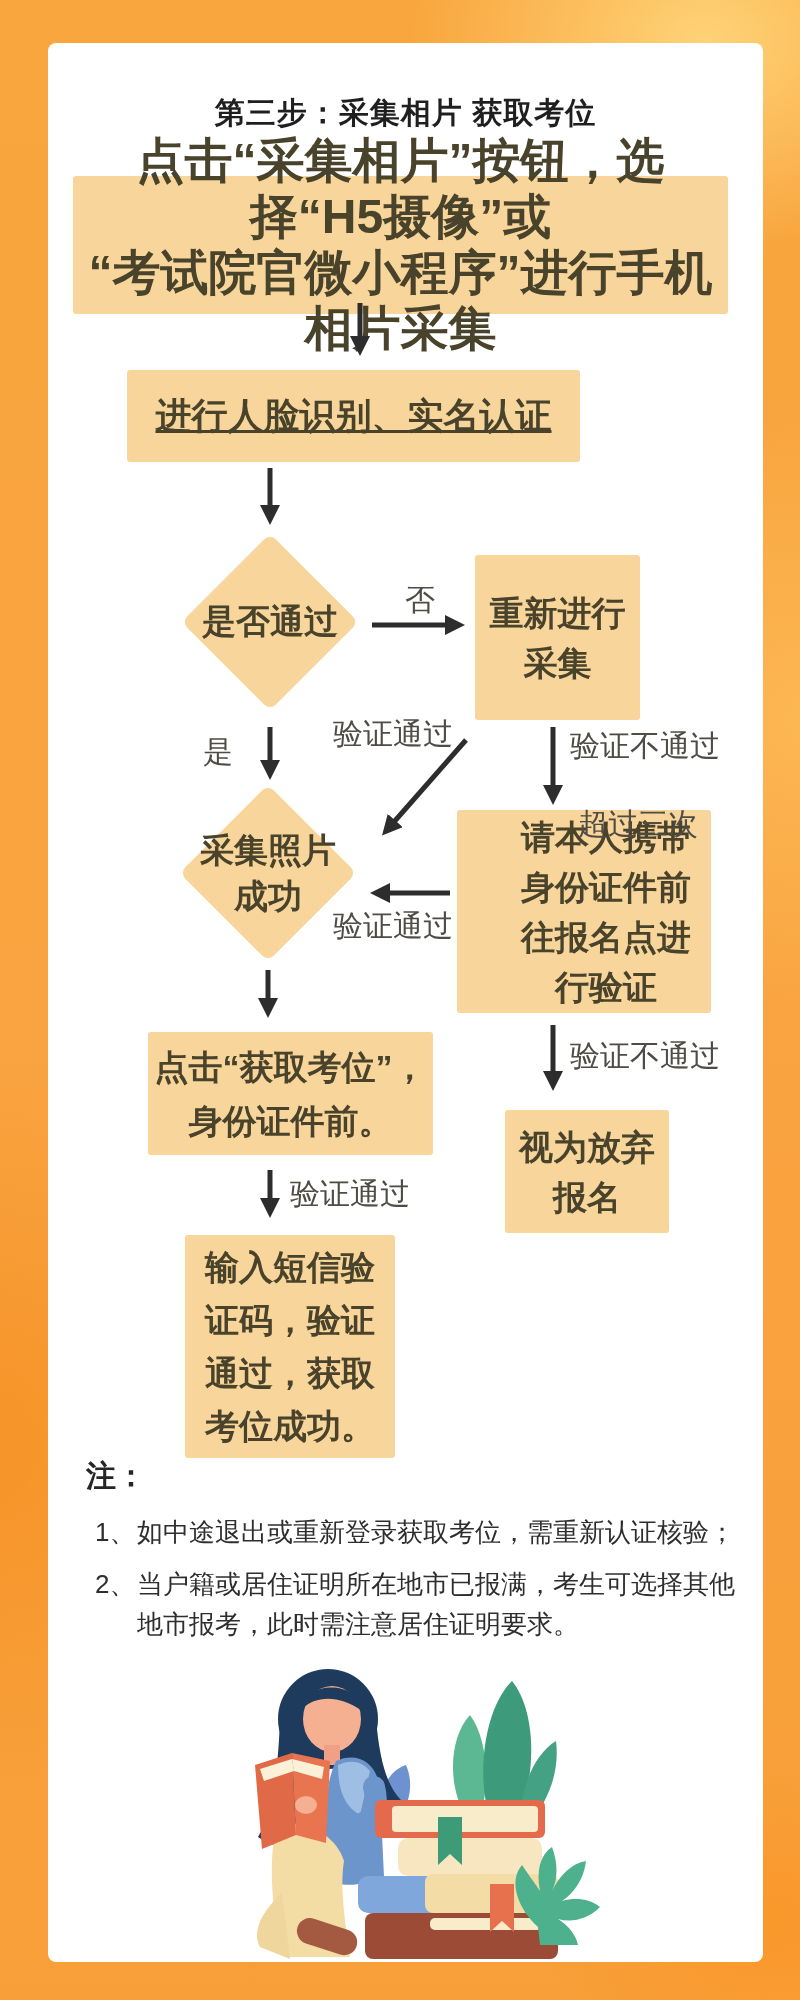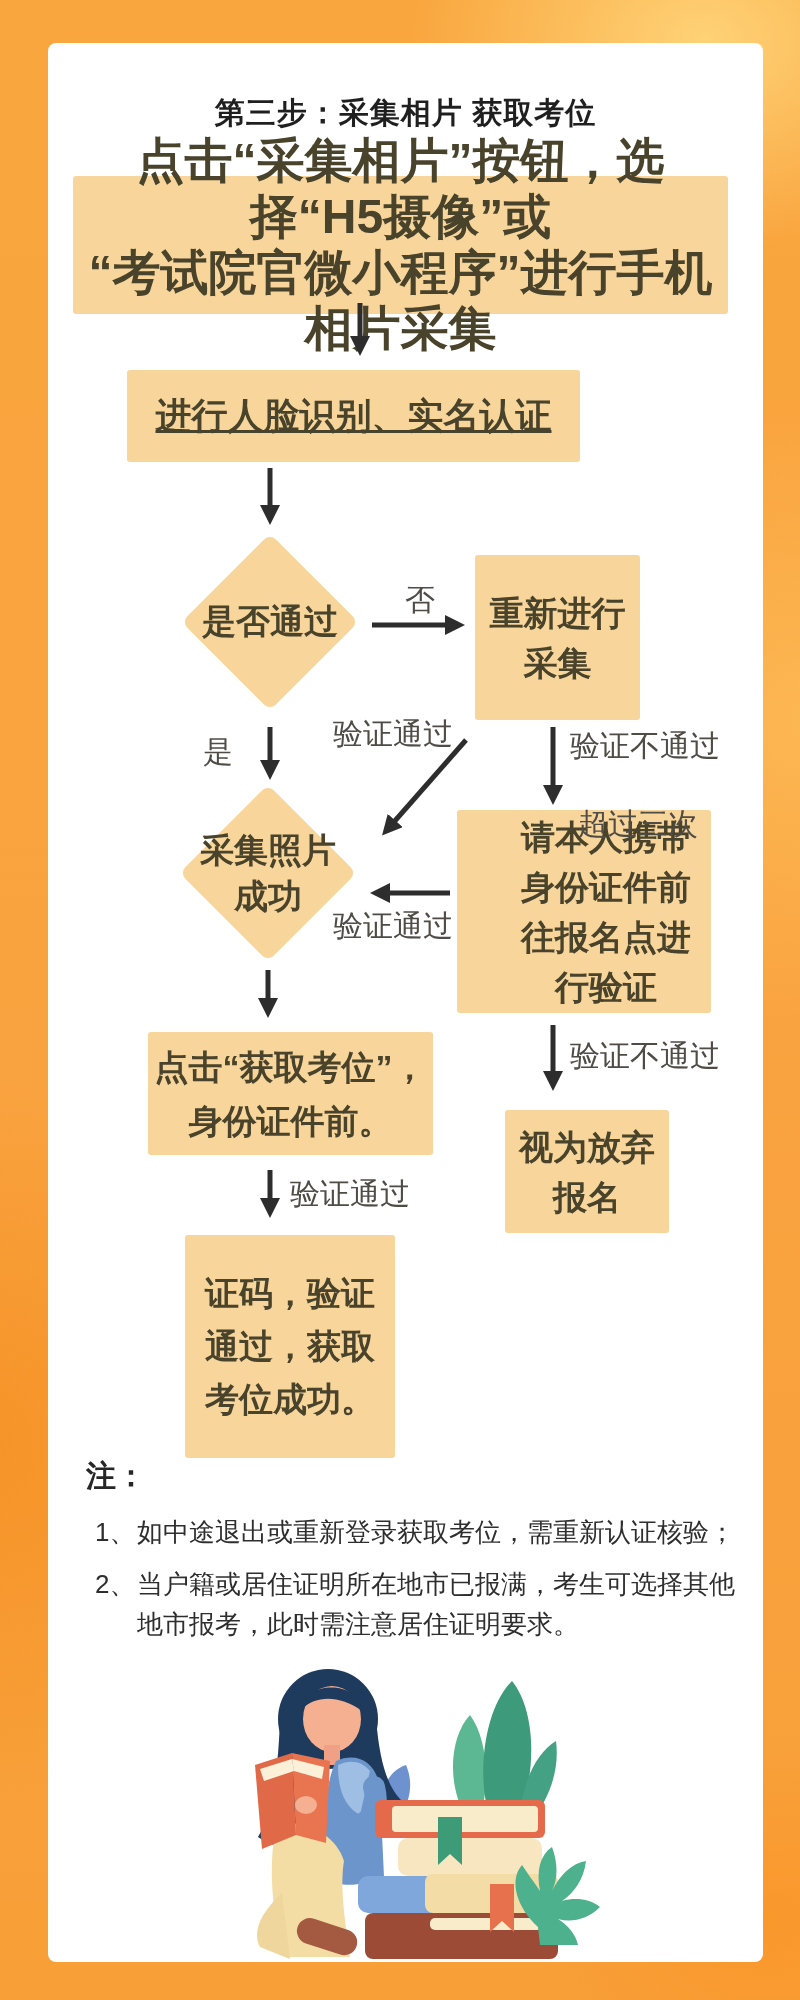--- a/index.html
+++ b/index.html
@@ -100,20 +100,21 @@
   <span>点击“获取考位”，</span>
   <span>身份证件前。</span>
 </div>
 
 <div class="node" style="left:473px;top:1110px;width:164px;height:123px;font-size:34px;line-height:50px;margin-left:32px;">
   <span>视为放弃</span>
   <span>报名</span>
 </div>
 
 <div class="node" style="left:185px;top:1235px;width:210px;height:223px;font-size:34px;line-height:53px;">
+  <span>输入短信验</span>
   <span>证码，验证</span>
   <span>通过，获取</span>
   <span>考位成功。</span>
 </div>
 
 <div class="edge-label" style="left:396px;top:580px;width:48px;text-align:center;">否</div>
 <div class="edge-label" style="left:196px;top:732px;width:44px;text-align:center;">是</div>
 <div class="edge-label" style="left:333px;top:714px;">验证通过</div>
 <div class="edge-label" style="left:570px;top:726px;">验证不通过</div>
 <div class="edge-label" style="left:578px;top:804px;font-family:Liberation Serif, serif;">超过三次</div>

